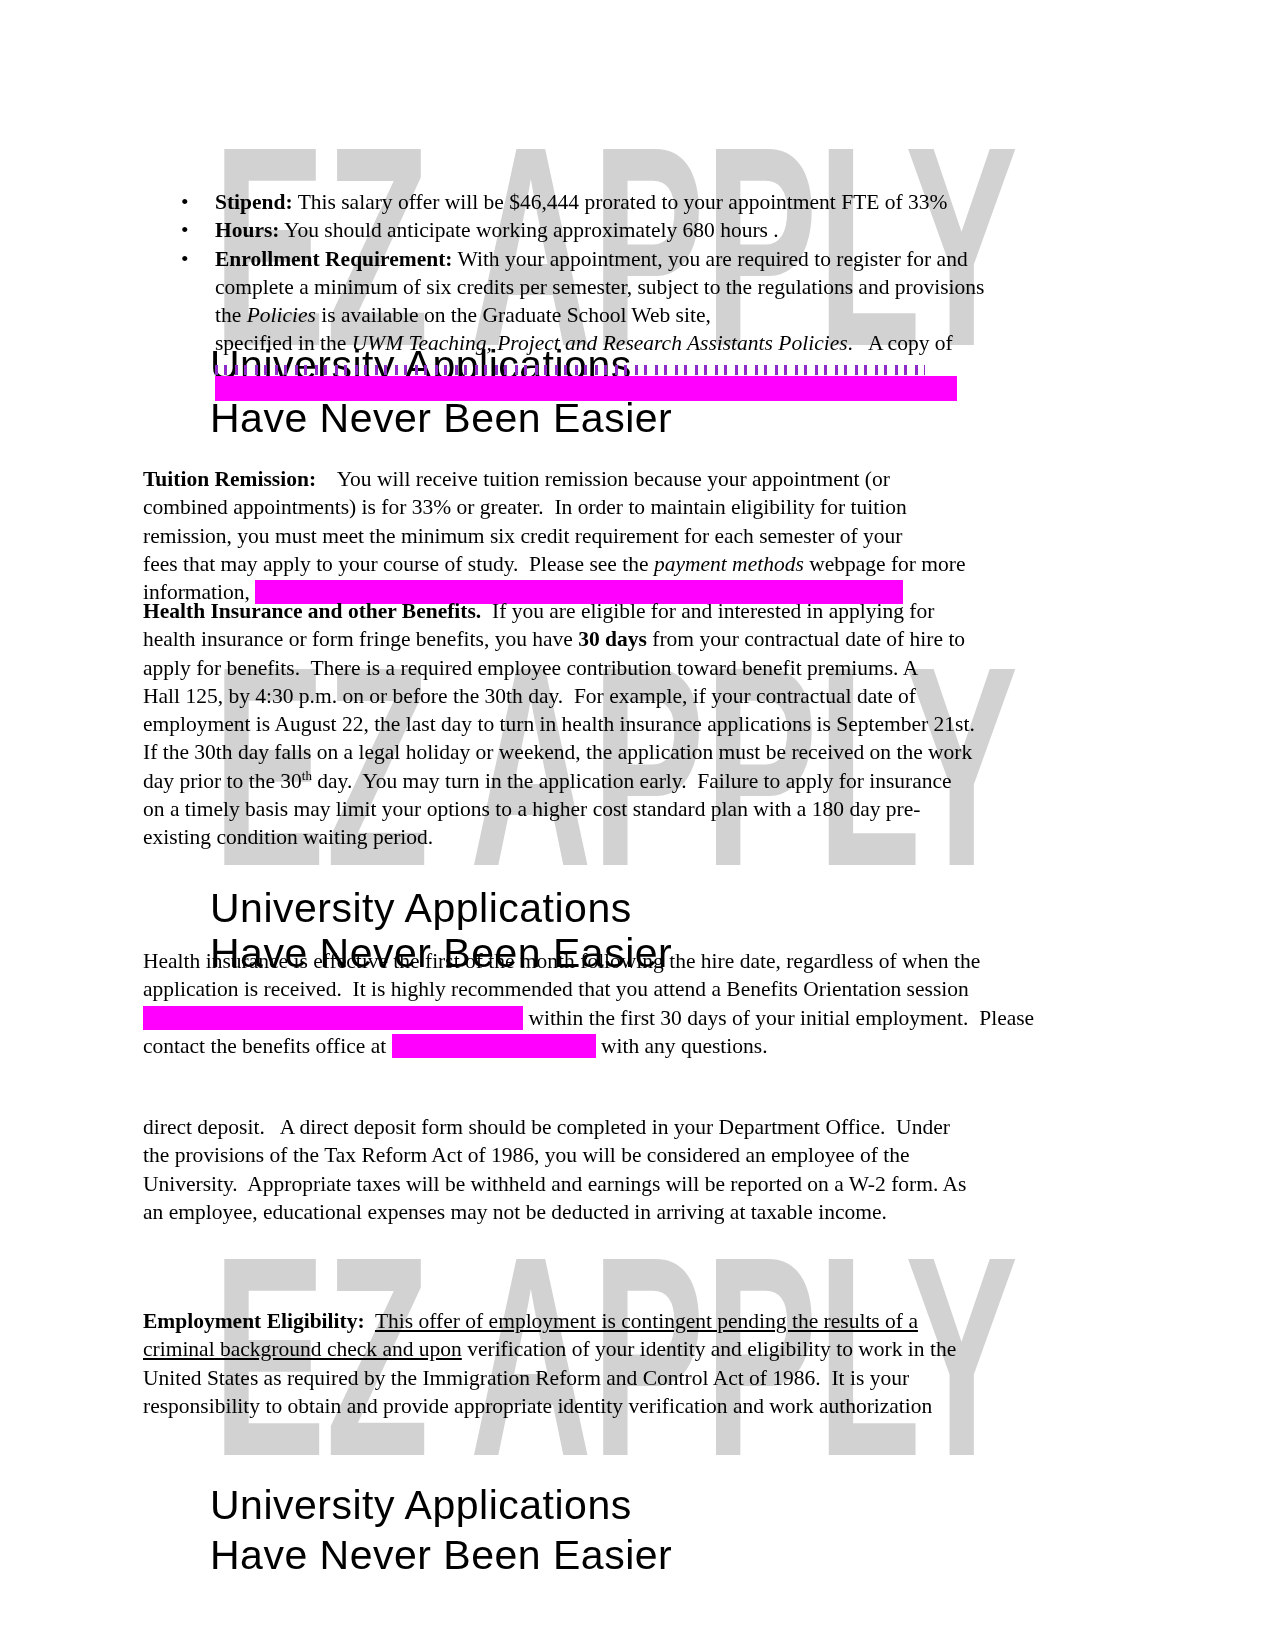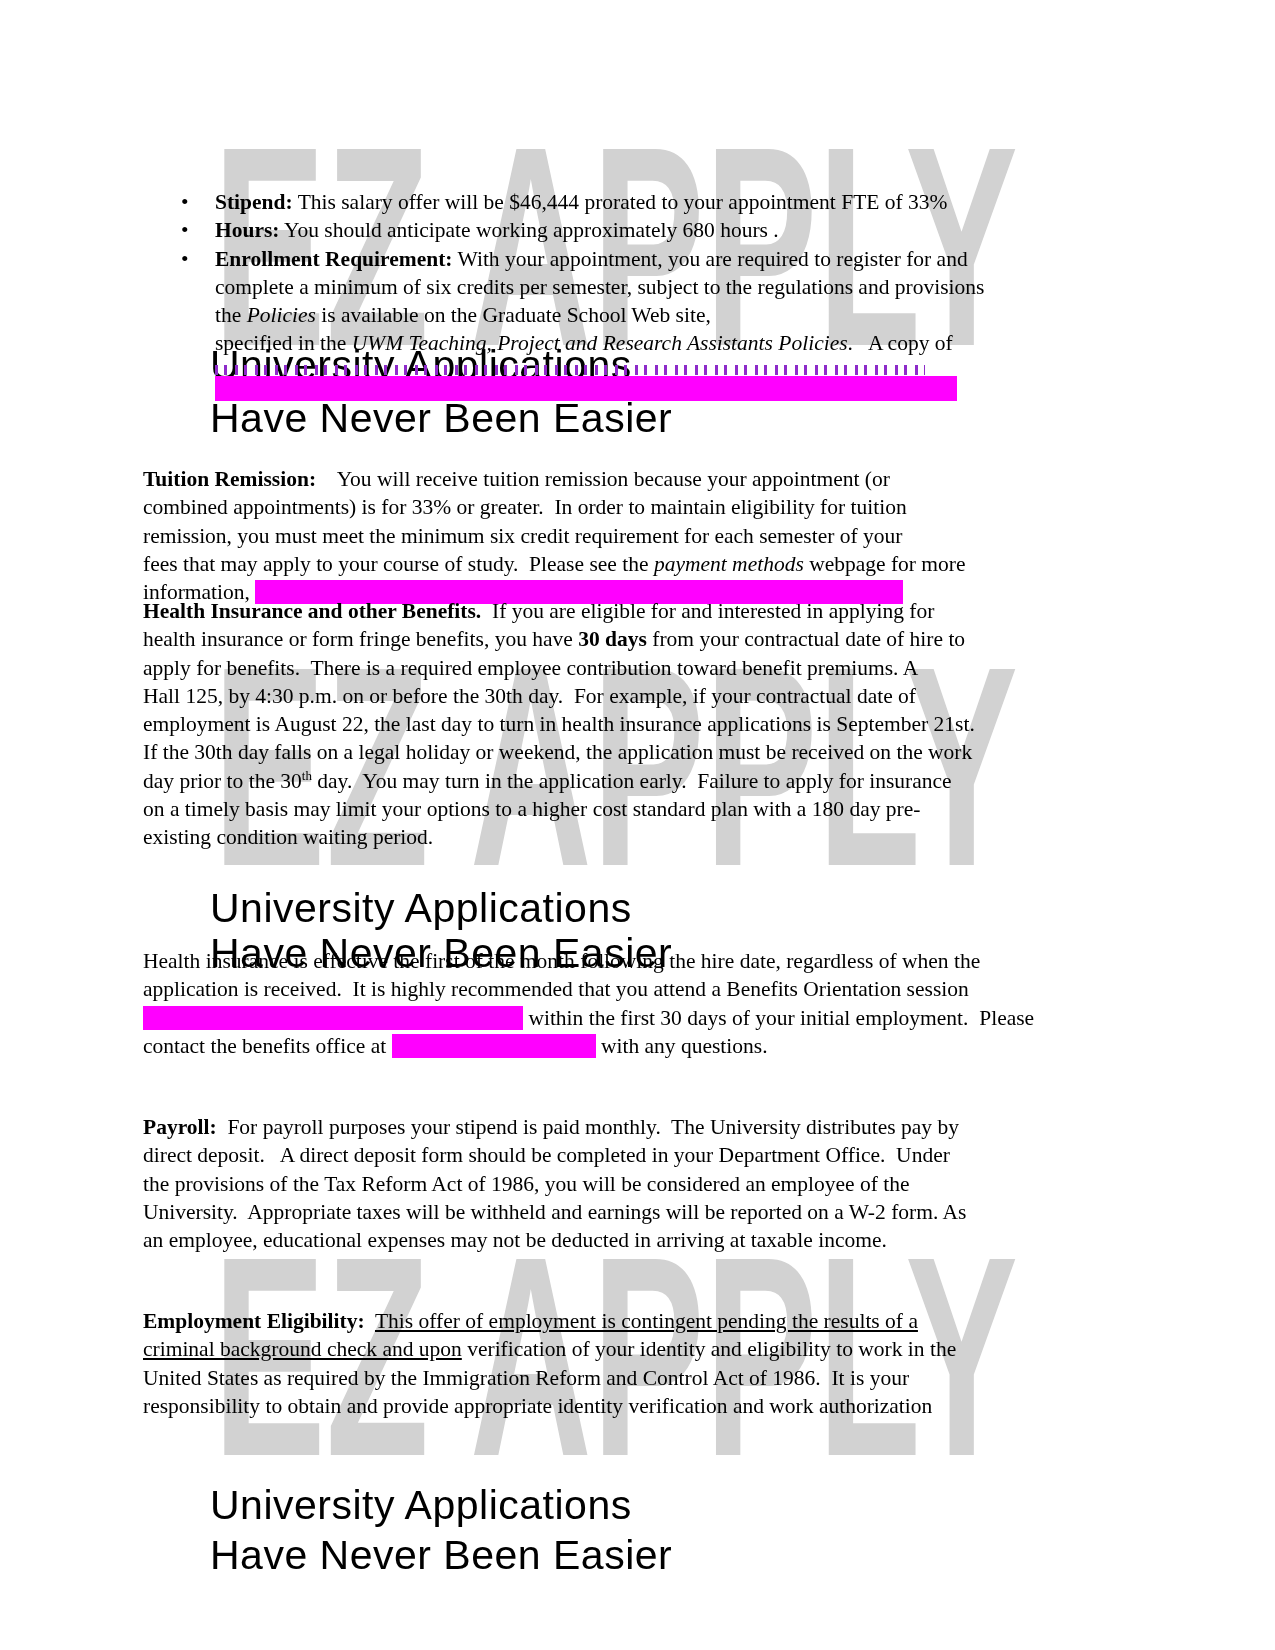--- a/index.html
+++ b/index.html
@@ -115,21 +115,20 @@
       </div>
 
     <div class="textblock" style="top:947px;">
         <div class="line"><span>Health insurance is effective the first of the month following the hire date, regardless of when the</span></div>
         <div class="line"><span>application is received.  It is highly recommended that you attend a Benefits Orientation session</span></div>
         <div class="line"><span class="redact" style="width: 380px; background: rgb(255, 0, 255);"></span><span> within the first 30 days of your initial employment.  Please</span></div>
         <div class="line"><span>contact the benefits office at </span><span class="redact" style="width: 204px; background: rgb(255, 0, 255);"></span><span> with any questions.</span></div>
       </div>
 
     <div class="textblock" style="top:1113px;">
-        <div class="line"><span class="s-b">Payroll:</span><span>  For payroll purposes your stipend is paid monthly.  The University distributes pay by</span></div>
         <div class="line"><span>direct deposit.   A direct deposit form should be completed in your Department Office.  Under</span></div>
         <div class="line"><span>the provisions of the Tax Reform Act of 1986, you will be considered an employee of the</span></div>
         <div class="line"><span>University.  Appropriate taxes will be withheld and earnings will be reported on a W-2 form. As</span></div>
         <div class="line"><span>an employee, educational expenses may not be deducted in arriving at taxable income.</span></div>
       </div>
 
     <div class="textblock" style="top:1307px;">
         <div class="line"><span class="s-b">Employment Eligibility:</span><span>  </span><span class="s-u">This offer of employment is contingent pending the results of a</span></div>
         <div class="line"><span class="s-u">criminal background check and upon</span><span> verification of your identity and eligibility to work in the</span></div>
         <div class="line"><span>United States as required by the Immigration Reform and Control Act of 1986.  It is your</span></div>

